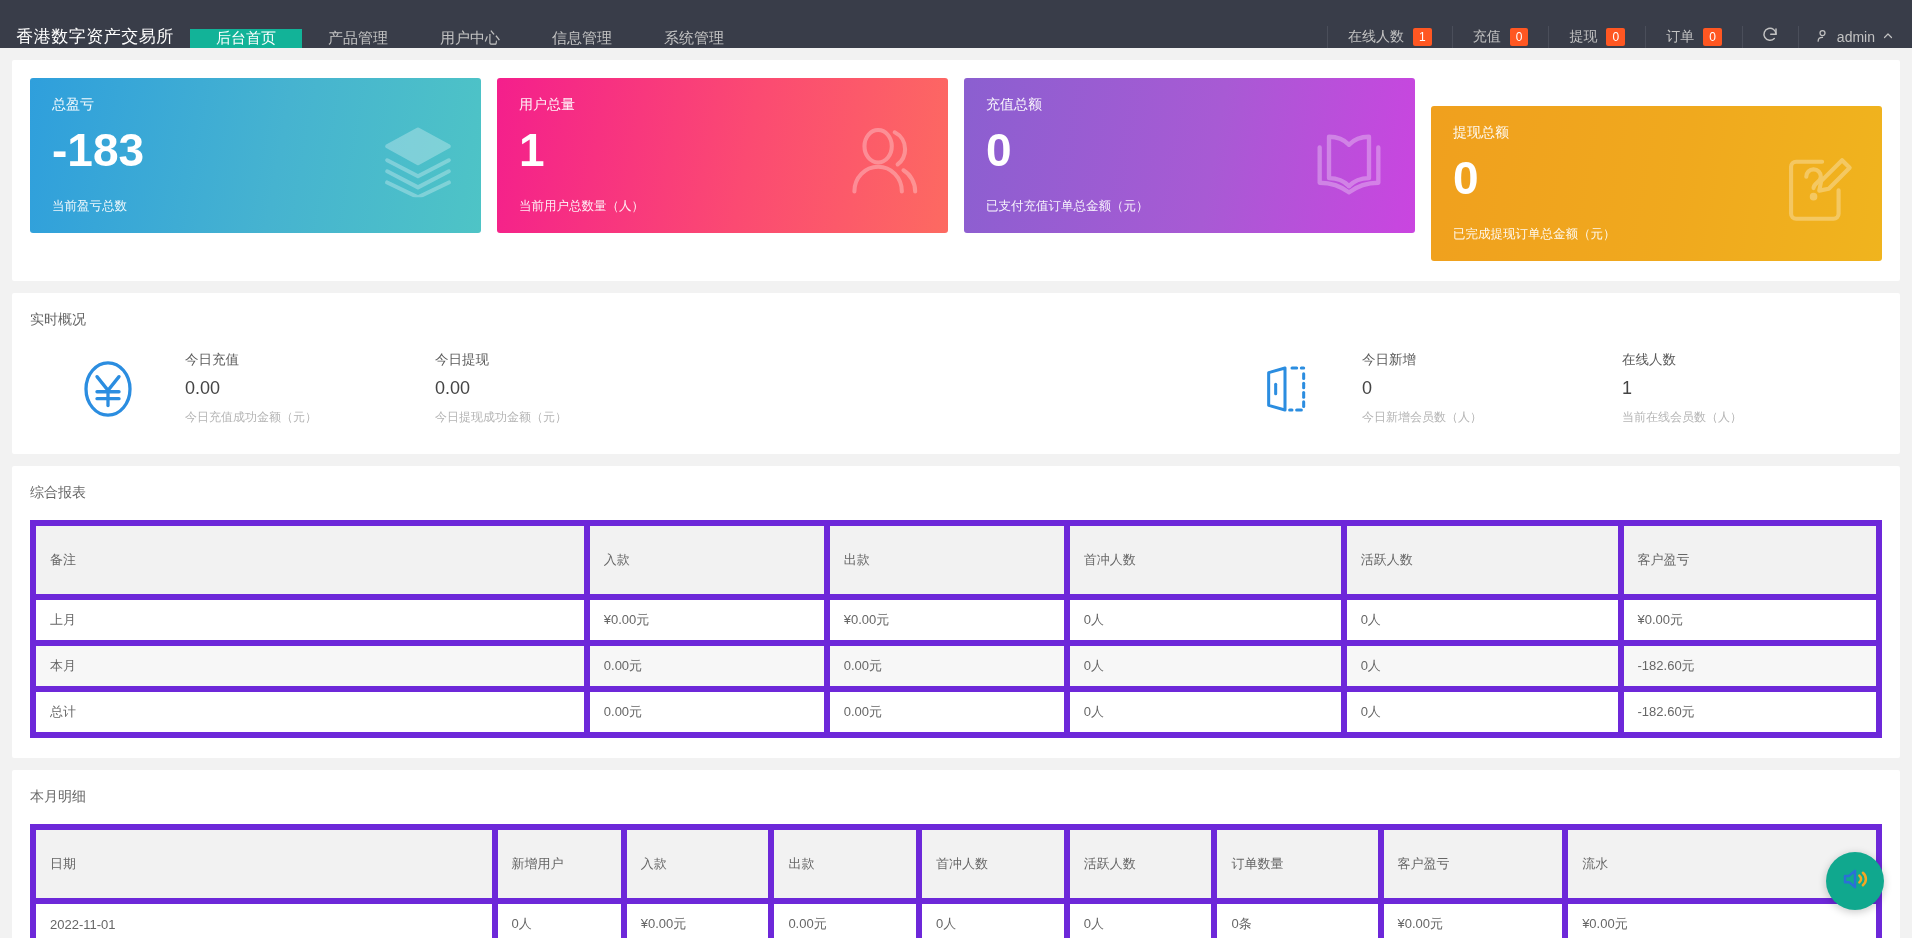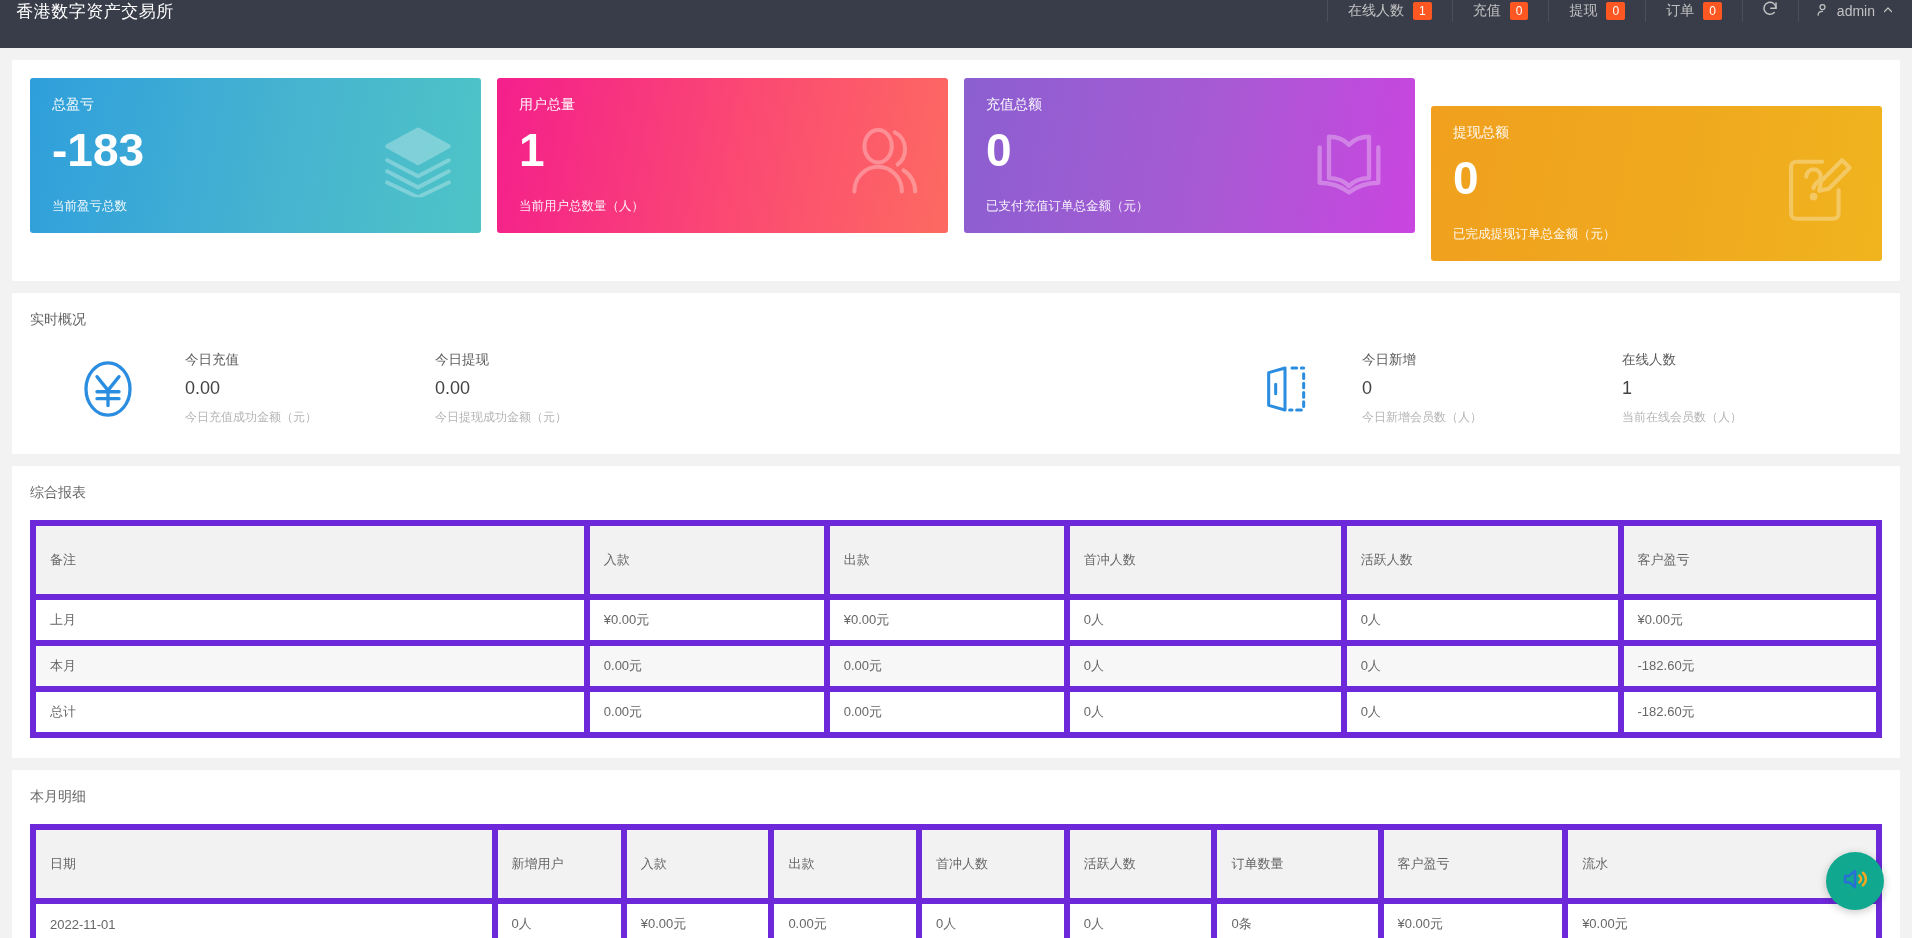--- a/index.html
+++ b/index.html
@@ -5,21 +5,21 @@
   * { margin:0; padding:0; box-sizing:border-box; }
   html, body {
     width:1912px; height:938px;
     background:#f2f2f2;
     font-family:"Liberation Sans","DejaVu Sans",sans-serif;
     overflow:hidden;
   }
 
   
   .topbar{
-    height:48px; background:#393d49; display:flex; align-items:flex-start;
+    height:48px; background:#393d49; display:flex; align-items:flex-end;
     position:relative; z-index:50;
   }
   .brand{
     width:190px; display:flex; align-items:center; justify-content:center;
     color:#fff; font-size:17px; letter-spacing:.5px; white-space:nowrap;
   }
   .nav-items{ display:flex; align-items:stretch; }
   .nav-item{
     padding:0 26px; display:flex; align-items:center; justify-content:center;
     color:#c2c2c2; font-size:15px; cursor:pointer; white-space:nowrap;
@@ -96,20 +96,27 @@
     border-radius:50%; background:#10a88e; display:flex;
     align-items:center; justify-content:center; cursor:pointer;
     box-shadow:0 2px 8px rgba(0,0,0,.22); z-index:99;
   }
 </style>
 </head>
 <body>
 
 <div class="topbar">
   <div class="brand">香港数字资产交易所</div>
+  <div class="nav-items">
+    <div class="nav-item active">后台首页</div>
+    <div class="nav-item">产品管理</div>
+    <div class="nav-item">用户中心</div>
+    <div class="nav-item">信息管理</div>
+    <div class="nav-item">系统管理</div>
+  </div>
   <div class="nav-spacer"></div>
   <div class="nav-right">
 
     <div class="nav-stat">
       <span>在线人数</span>
       <span class="badge">1</span>
     </div>
     <div class="nav-stat">
       <span>充值</span>
       <span class="badge">0</span>

